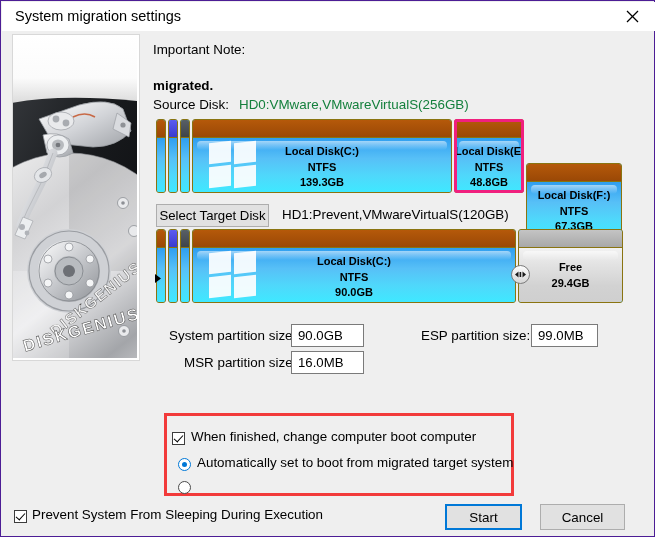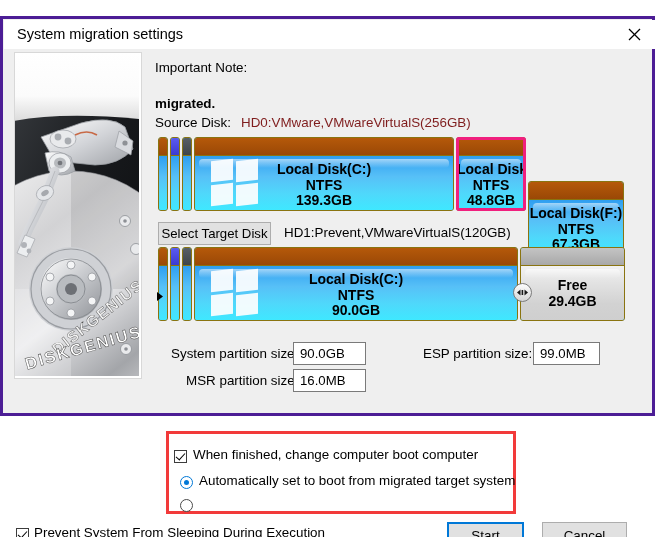--- a/index.html
+++ b/index.html
@@ -4,23 +4,23 @@
 <style>
   html,body{margin:0;padding:0;}
   body{
     width:655px;height:537px;
     background:#ffffff;
     font-family:"Liberation Sans","DejaVu Sans",sans-serif;
     -webkit-font-smoothing:antialiased;
     overflow:hidden;
   }
   #window{
-    position:absolute;left:0;top:16px;width:655px;height:400px;
+    position:absolute;left:0;top:0;width:655px;height:537px;
     box-sizing:border-box;
-    border:3px solid #4c1d95;
+    border:1px solid #4c1d95;
     background:#efefef;
   }
   
   #titlebar{
     position:absolute;left:1px;top:1px;width:653px;height:29px;
     background:#ffffff;
   }
   #title-text{
     position:absolute;left:13px;top:6px;
     font-size:14.5px;color:#000;white-space:nowrap;
@@ -39,21 +39,21 @@
     overflow:hidden;
   }
   
   .note-line{
     position:absolute;left:152px;font-size:13.4px;color:#000;white-space:nowrap;
   }
   #note-l0{top:41px;}
   #note-l1{top:59px;}
   #note-l2{top:77px;font-weight:bold;}
   #srcdisk-label{position:absolute;left:152px;top:96px;font-size:13.4px;color:#000;}
-  #srcdisk-value{position:absolute;left:238px;top:96px;font-size:13.4px;color:#7f1d1d;white-space:nowrap;}
+  #srcdisk-value{position:absolute;left:238px;top:96px;font-size:13.4px;color:#15803d;white-space:nowrap;}
 
   
   .diskbar{position:absolute;height:74px;}
   .part{
     position:absolute;top:0;height:74px;
     box-sizing:border-box;
     border:1px solid #8a7410;
     border-radius:3px;
     overflow:hidden;
     background:#38c8f8;
@@ -79,21 +79,21 @@
   .part .gloss{
     position:absolute;left:4px;right:4px;top:21px;height:9px;
     background:linear-gradient(to bottom,rgba(255,255,255,.55),rgba(255,255,255,0));
     border-radius:4px;pointer-events:none;
   }
   .plabel{
     position:absolute;left:0;right:0;top:24px;
     text-align:center;color:#000;font-size:12.6px;font-weight:bold;
     line-height:15.5px;white-space:nowrap;
   }
-  .plabel .l2{font-size:14px;}
+  .plabel .l2{font-size:11px;}
   .sel-outline{
     position:absolute;box-sizing:border-box;
     border:3px solid #f0207e;border-radius:3px;pointer-events:none;
   }
   .winlogo{
     position:absolute;top:22px;left:16px;width:48px;height:46px;
     opacity:.92;pointer-events:none;
   }
   .winlogo span{position:absolute;background:#ffffff;display:block;}
   .grip{

